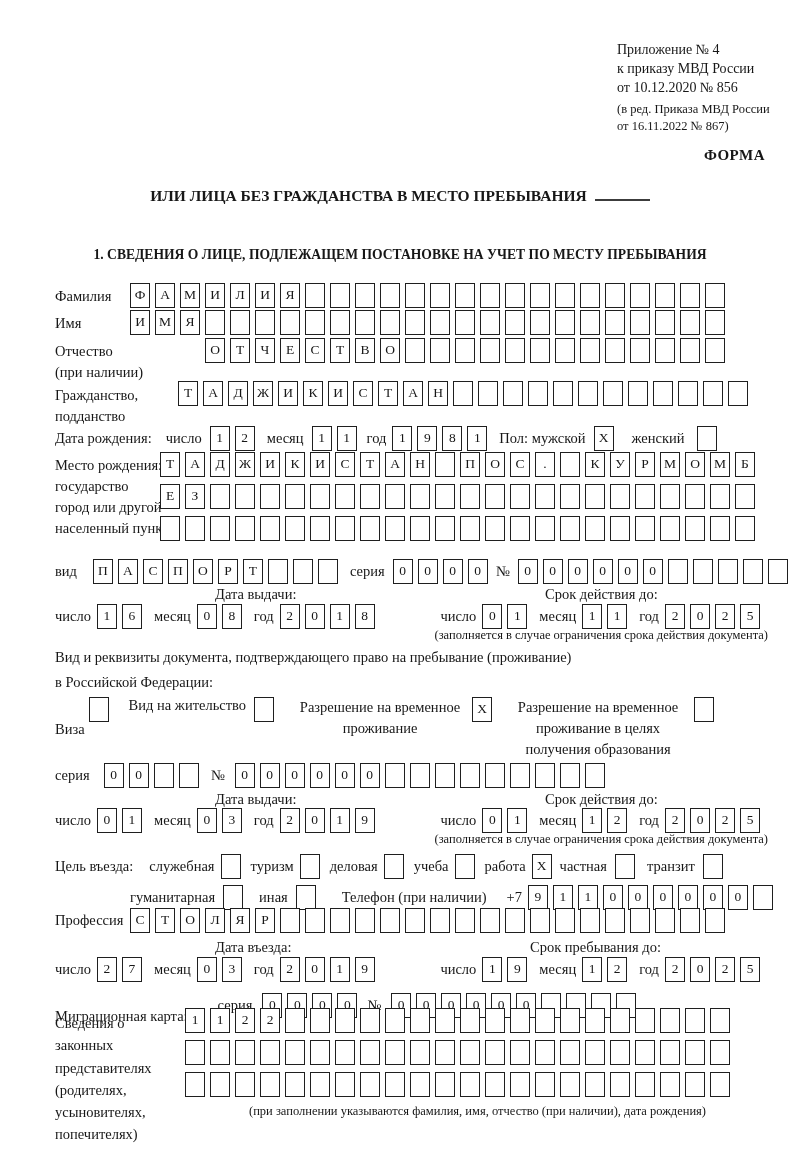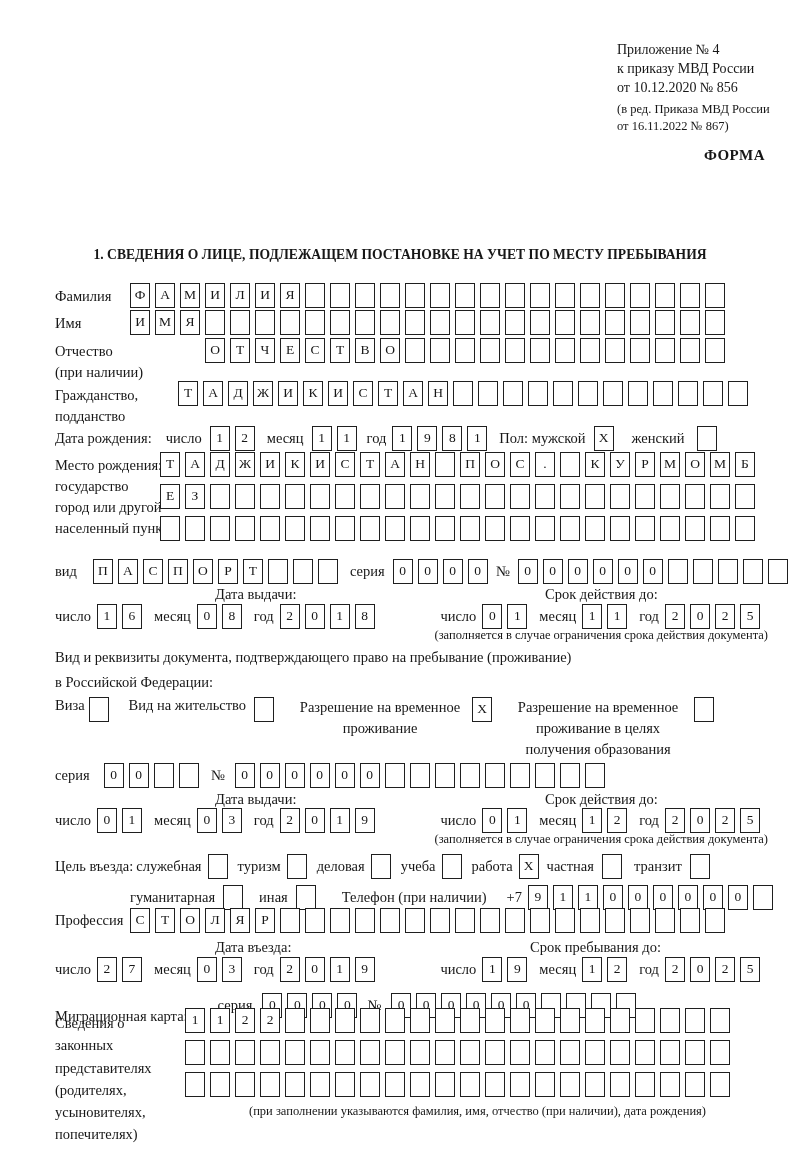--- a/index.html
+++ b/index.html
@@ -36,20 +36,21 @@
     <div class="hdrline">к приказу МВД России</div>
     <div class="hdrline">от 10.12.2020 № 856</div>
     <div style="height:4px;"></div>
     <div class="hdrline2">(в ред. Приказа МВД России</div>
     <div class="hdrline2">от 16.11.2022 № 867)</div>
   </div>
 
   <div class="abs b" style="right:35px;top:147px;font-size:15px;letter-spacing:0.5px;">ФОРМА</div>
 
   <div class="abs" style="left:0;right:0;top:182px;">
+    <div class="titleline"><span>ИЛИ ЛИЦА БЕЗ ГРАЖДАНСТВА В МЕСТО ПРЕБЫВАНИЯ</span><span class="underline"></span></div>
   </div>
 
   <div class="abs b" style="left:0;right:0;top:247px;text-align:center;font-size:13.6px;">1. СВЕДЕНИЯ О ЛИЦЕ, ПОДЛЕЖАЩЕМ ПОСТАНОВКЕ НА УЧЕТ ПО МЕСТУ ПРЕБЫВАНИЯ</div>
 
   <div class="abs lbl" style="left:55px;top:288px;">Фамилия</div>
   <div class="abs cells" style="left:130px;top:283px;">
       <span class="cell">Ф</span>
       <span class="cell">А</span>
       <span class="cell">М</span>
       <span class="cell">И</span>
@@ -355,21 +356,21 @@
           <span class="cell">5</span>
         </span>
     </div>
   </div>
   <div class="abs note" style="right:32px;top:628px;">(заполняется в случае ограничения срока действия документа)</div>
 
   <div class="abs lbl" style="left:55px;top:649px;">Вид и реквизиты документа, подтверждающего право на пребывание (проживание)</div>
   <div class="abs lbl" style="left:55px;top:674px;">в Российской Федерации:</div>
 
   <div class="abs rowtop" style="left:55px;top:697px;">
-    <span class="lbl" style="margin-right:4px;">Виза</span>
+    <span class="lbl" style="margin-right:4px;margin-top:24px;">Виза</span>
     <span class="cells" style="margin-right:20px;">
         <span class="cell"></span>
       </span>
     <span class="lbl" style="margin-right:8px;">Вид на жительство</span>
     <span class="cells" style="margin-right:20px;">
         <span class="cell"></span>
       </span>
     <span class="optlbl" style="width:172px;margin-right:6px;">Разрешение на временное проживание</span>
     <span class="cells" style="margin-right:16px;">
         <span class="cell">X</span>
@@ -447,21 +448,21 @@
           <span class="cell">2</span>
           <span class="cell">0</span>
           <span class="cell">2</span>
           <span class="cell">5</span>
         </span>
     </div>
   </div>
   <div class="abs note" style="right:32px;top:832px;">(заполняется в случае ограничения срока действия документа)</div>
 
   <div class="abs row" style="left:55px;top:854px;">
-    <span class="lbl" style="margin-right:3px;">Цель въезда:</span>
+    <span class="lbl" style="margin-right:16px;">Цель въезда:</span>
     <span class="lbl" style="margin-right:6px;">служебная</span>
     <span class="cells" style="margin-right:10px;">
         <span class="cell"></span>
       </span>
     <span class="lbl" style="margin-right:6px;">туризм</span>
     <span class="cells" style="margin-right:10px;">
         <span class="cell"></span>
       </span>
     <span class="lbl" style="margin-right:6px;">деловая</span>
     <span class="cells" style="margin-right:10px;">

